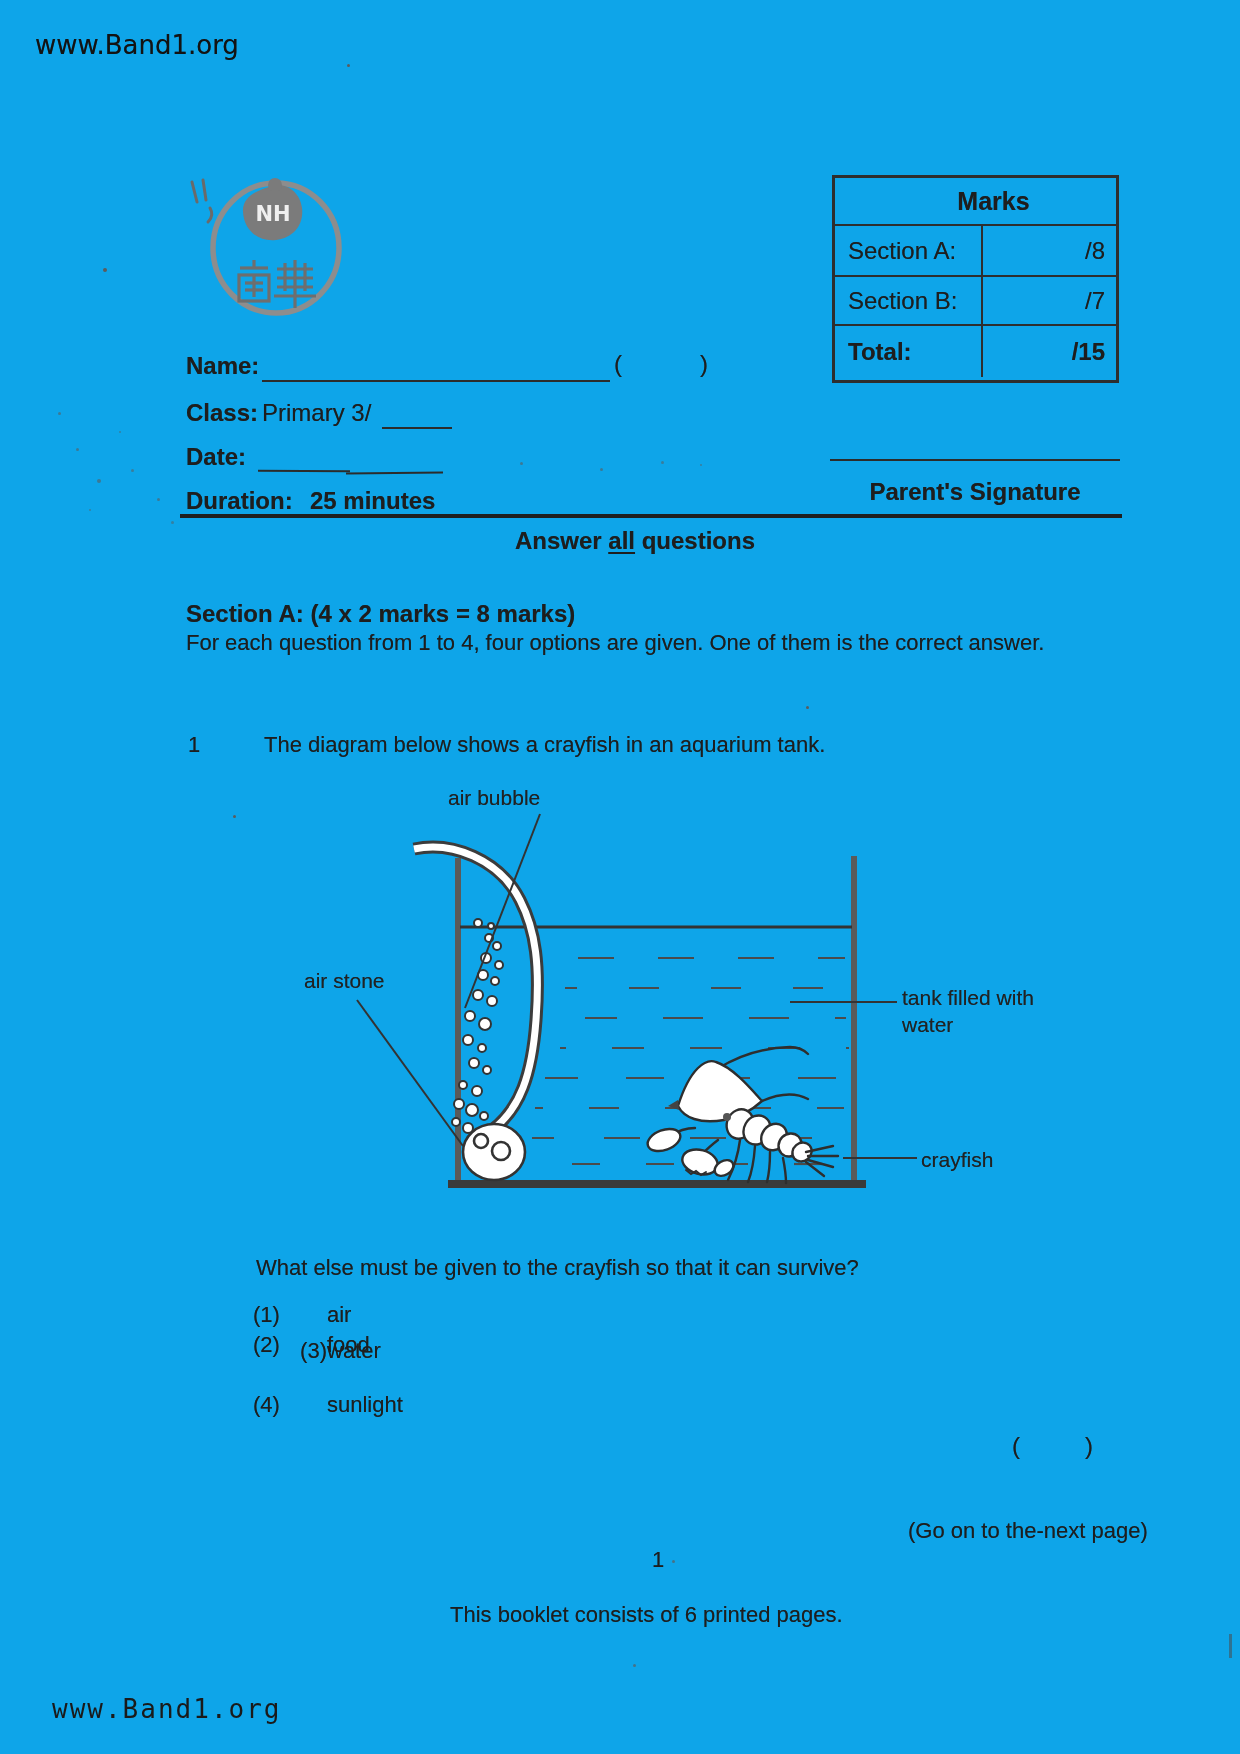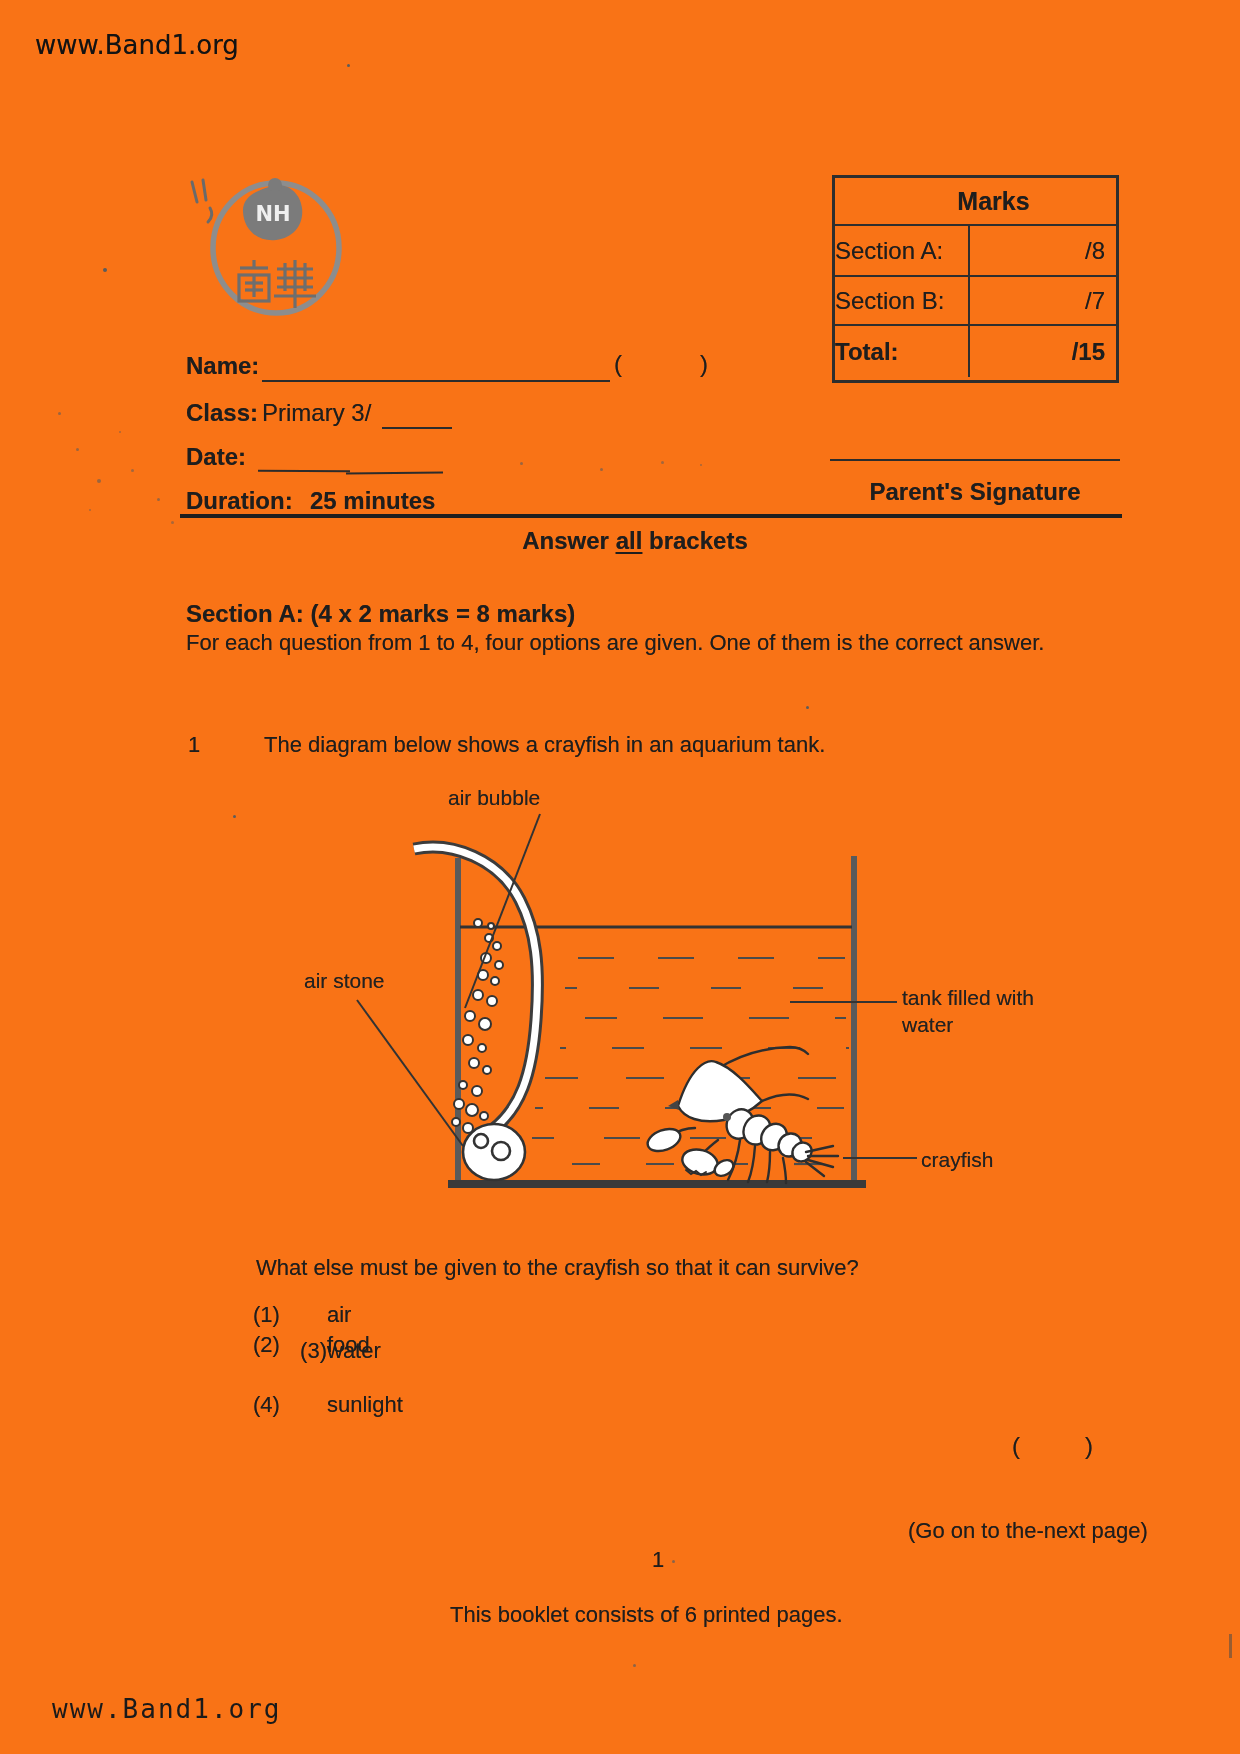--- a/index.html
+++ b/index.html
@@ -1,35 +1,35 @@
 <!DOCTYPE html>
 <html><head>
 <meta charset="utf-8">
 <style>
   html,body { margin:0; padding:0; background:#e8e8e8; }
   .page {
     position:relative; width:1240px; height:1754px; margin:0 auto;
-    background:#f97316; overflow:hidden;
+    background:#0ea5e9; overflow:hidden;
     font-family:"Liberation Sans", sans-serif; color:#1e1e1e;
   }
   .abs { position:absolute; white-space:nowrap; }
   .ink { text-shadow:0 0 0.6px rgba(25,25,25,.55); }
   .b { font-weight:bold; }
   .wm-top { left:35px; top:30px; font-size:26px; font-family:"DejaVu Sans", sans-serif; color:#131313; }
   .wm-bottom { left:52px; top:1694px; font-size:26px; font-family:"DejaVu Sans Mono", monospace; color:#1a1a1a; letter-spacing:2px; }
 
   .school-header { left:391px; top:190px; font-size:26px; font-weight:bold; line-height:29px; color:#232323; }
 
   .marks-table { left:832px; top:175px; width:281px; height:202px; border:3px solid #2e2e2e; background:transparent; }
   .mt-head { height:46px; border-bottom:2px solid #2e2e2e; display:flex; align-items:center; justify-content:center; font-size:25px; font-weight:bold;padding-left:36px; }
   .mt-row { display:flex; }
   .mt-row.r1 { height:49px; border-bottom:2px solid #2e2e2e; }
   .mt-row.r2 { height:47px; border-bottom:2px solid #2e2e2e; }
   .mt-row.r3 { height:51px; }
-  .mt-label { width:133px; border-right:2.5px solid #2e2e2e; padding-left:0; display:flex; align-items:center; font-size:24px; }
+  .mt-label { width:133px; border-right:2.5px solid #2e2e2e; padding-left:13px; display:flex; align-items:center; font-size:24px; }
   .mt-value { flex:1; display:flex; align-items:center; justify-content:flex-end; padding-right:11px; font-size:24px; }
 
   .field-label { font-size:24px; font-weight:bold; }
   .field-value { font-size:24px; }
   .uline { position:absolute; background:#2c2c2c; height:2px; }
   .hr-rule { position:absolute; left:180px; top:514px; width:942px; height:3.5px; background:#1f1f1f; }
 
   .aaq { left:635px; top:527px; transform:translateX(-50%); font-size:24px; font-weight:bold; }
   .aaq .u { text-decoration:underline; text-decoration-thickness:2px; text-underline-offset:3px; }
 
@@ -113,21 +113,21 @@
 
   <span class="abs field-label ink" style="left:186px; top:487px;">Duration:</span>
   <span class="abs field-label ink" style="left:310px; top:487px;">25 minutes</span>
 
   <span class="uline" style="left:830px; top:459px; width:290px;"></span>
   <span class="abs field-label ink" style="left:830px; top:478px; width:290px; text-align:center;">Parent's Signature</span>
 
   <div class="hr-rule"></div>
 
   <div class="abs aaq ink">
-    <span>Answer </span><span class="u">all</span><span> brackets</span>
+    <span>Answer </span><span class="u">all</span><span> questions</span>
   </div>
 
   <div class="abs sec-head ink">Section A: (4 x 2 marks = 8 marks)</div>
   <div class="abs body-txt ink" style="left:186px; top:630px;">For each question from 1 to 4, four options are given. One of them is the correct answer.</div>
 
   <span class="abs body-txt ink" style="left:188px; top:732px;">1</span>
   <span class="abs body-txt ink" style="left:256px; top:732px;margin-left:8px;">The diagram below shows a crayfish in an aquarium tank.</span>
 
   <svg class="abs" style="left:340px; top:800px;" width="600" height="400" viewBox="340 800 600 400">
 

